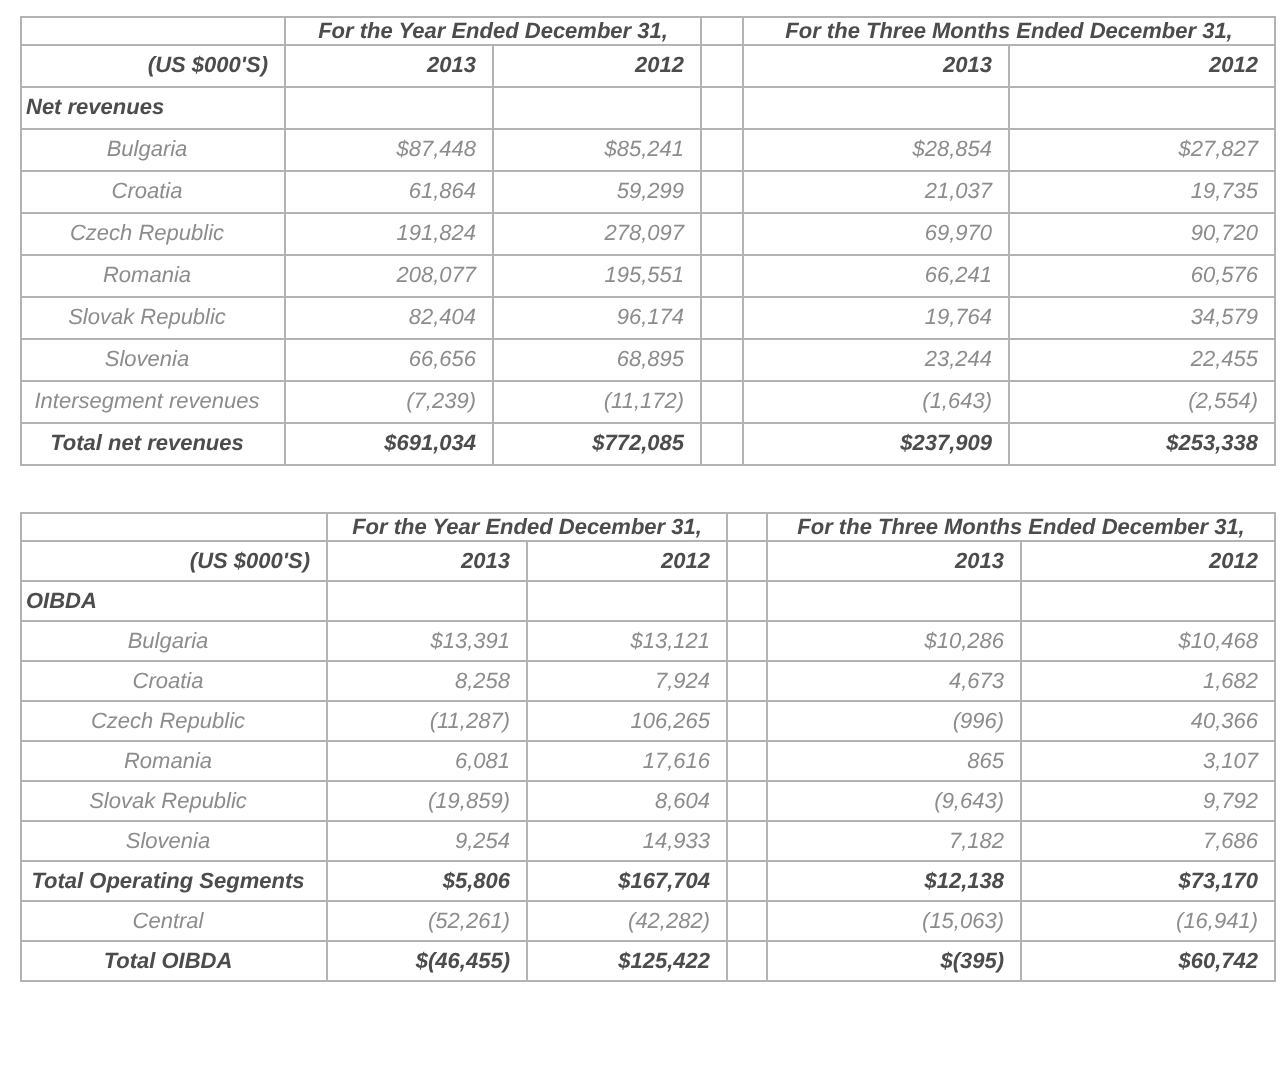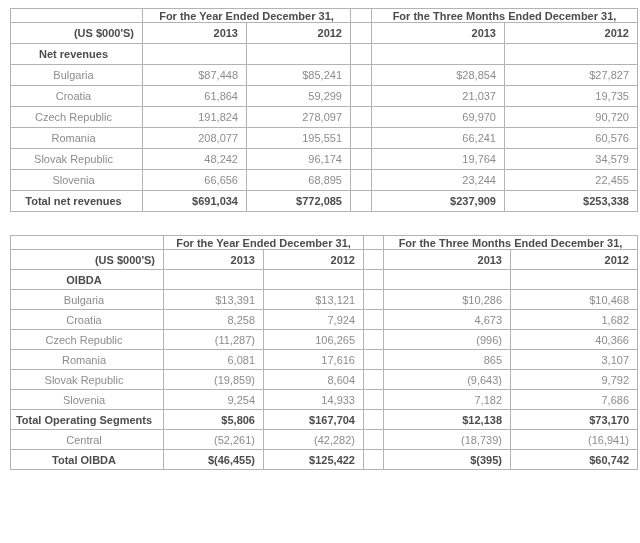--- a/index.html
+++ b/index.html
@@ -10,21 +10,21 @@
   }
   *{box-sizing:border-box;}
   html,body{margin:0;padding:0;}
   body{
     width:640px;height:543px;
     background:var(--bg);
     font-family:"Liberation Sans","DejaVu Sans",sans-serif;
     font-size:11px;
     color:var(--muted);
   }
-  .page{padding:8px 3px 0 10px;}
+  .page{padding:8px 3px 0 10px;font-style:italic;}
   table.fin-table{
     border-collapse:collapse;
     table-layout:fixed;
     width:627px;
     background:var(--bg);
   }
   .t2{margin-top:23px;}
   td,th{
     border:1px solid var(--border);
     padding:0 8px 0 2px;
@@ -35,21 +35,21 @@
     background:var(--bg);
   }
   .t1 td,.t1 th{height:21px;}
   .t2 td,.t2 th{height:20px;}
   th{font-weight:bold;color:var(--strong);}
   tr.group-row th, tr.group-row td{height:14px;}
   tr.group-row th{text-align:center;padding:0 2px;}
   .units{text-align:right;padding-left:4px;}
   .num{text-align:right;}
   .label{text-align:center;}
-  .section{text-align:center;}
+  .section{text-align:left;}
   tr.total-row td{font-weight:bold;color:var(--strong);}
   td.gap{padding:0;}
 </style>
 </head>
 <body>
 
 <div class="page">
 
   <table class="fin-table t1">
     <colgroup>
@@ -112,33 +112,41 @@
         <tr>
           <td class="label">Romania</td>
           <td class="num">208,077</td>
           <td class="num">195,551</td>
           <td class="gap"></td>
           <td class="num">66,241</td>
           <td class="num">60,576</td>
         </tr>
         <tr>
           <td class="label">Slovak Republic</td>
-          <td class="num">48,242</td>
+          <td class="num">82,404</td>
           <td class="num">96,174</td>
           <td class="gap"></td>
           <td class="num">19,764</td>
           <td class="num">34,579</td>
         </tr>
         <tr>
           <td class="label">Slovenia</td>
           <td class="num">66,656</td>
           <td class="num">68,895</td>
           <td class="gap"></td>
           <td class="num">23,244</td>
           <td class="num">22,455</td>
+        </tr>
+        <tr>
+          <td class="label">Intersegment revenues</td>
+          <td class="num">(7,239)</td>
+          <td class="num">(11,172)</td>
+          <td class="gap"></td>
+          <td class="num">(1,643)</td>
+          <td class="num">(2,554)</td>
         </tr>
         <tr class="total-row">
           <td class="label">Total net revenues</td>
           <td class="num">$691,034</td>
           <td class="num">$772,085</td>
           <td class="gap"></td>
           <td class="num">$237,909</td>
           <td class="num">$253,338</td>
         </tr>
       </tbody>
@@ -232,21 +240,21 @@
           <td class="num">$167,704</td>
           <td class="gap"></td>
           <td class="num">$12,138</td>
           <td class="num">$73,170</td>
         </tr>
         <tr>
           <td class="label">Central</td>
           <td class="num">(52,261)</td>
           <td class="num">(42,282)</td>
           <td class="gap"></td>
-          <td class="num">(18,739)</td>
+          <td class="num">(15,063)</td>
           <td class="num">(16,941)</td>
         </tr>
         <tr class="total-row">
           <td class="label">Total OIBDA</td>
           <td class="num">$(46,455)</td>
           <td class="num">$125,422</td>
           <td class="gap"></td>
           <td class="num">$(395)</td>
           <td class="num">$60,742</td>
         </tr>

